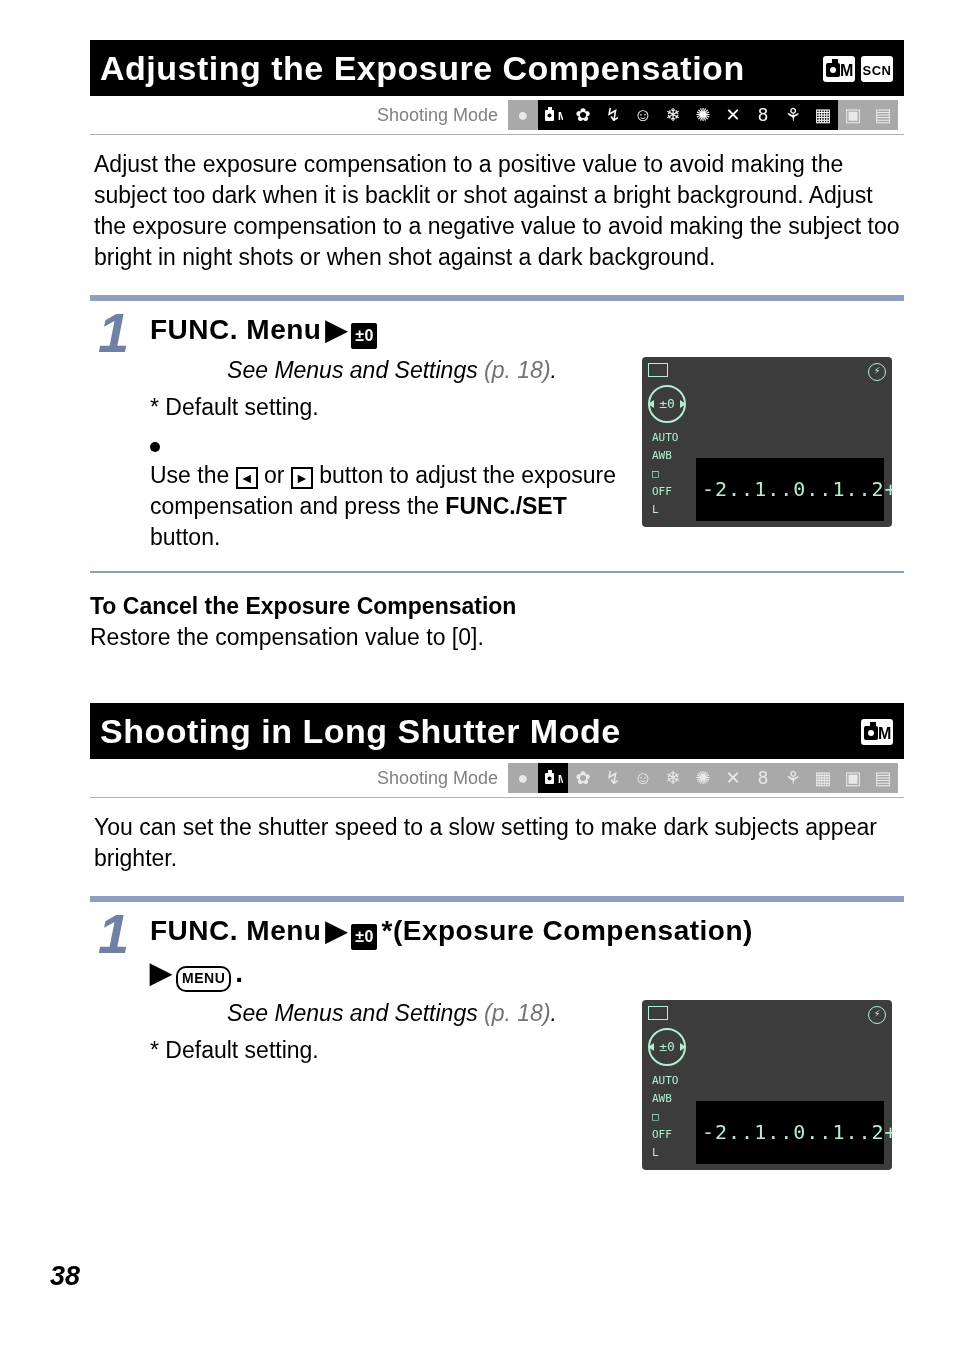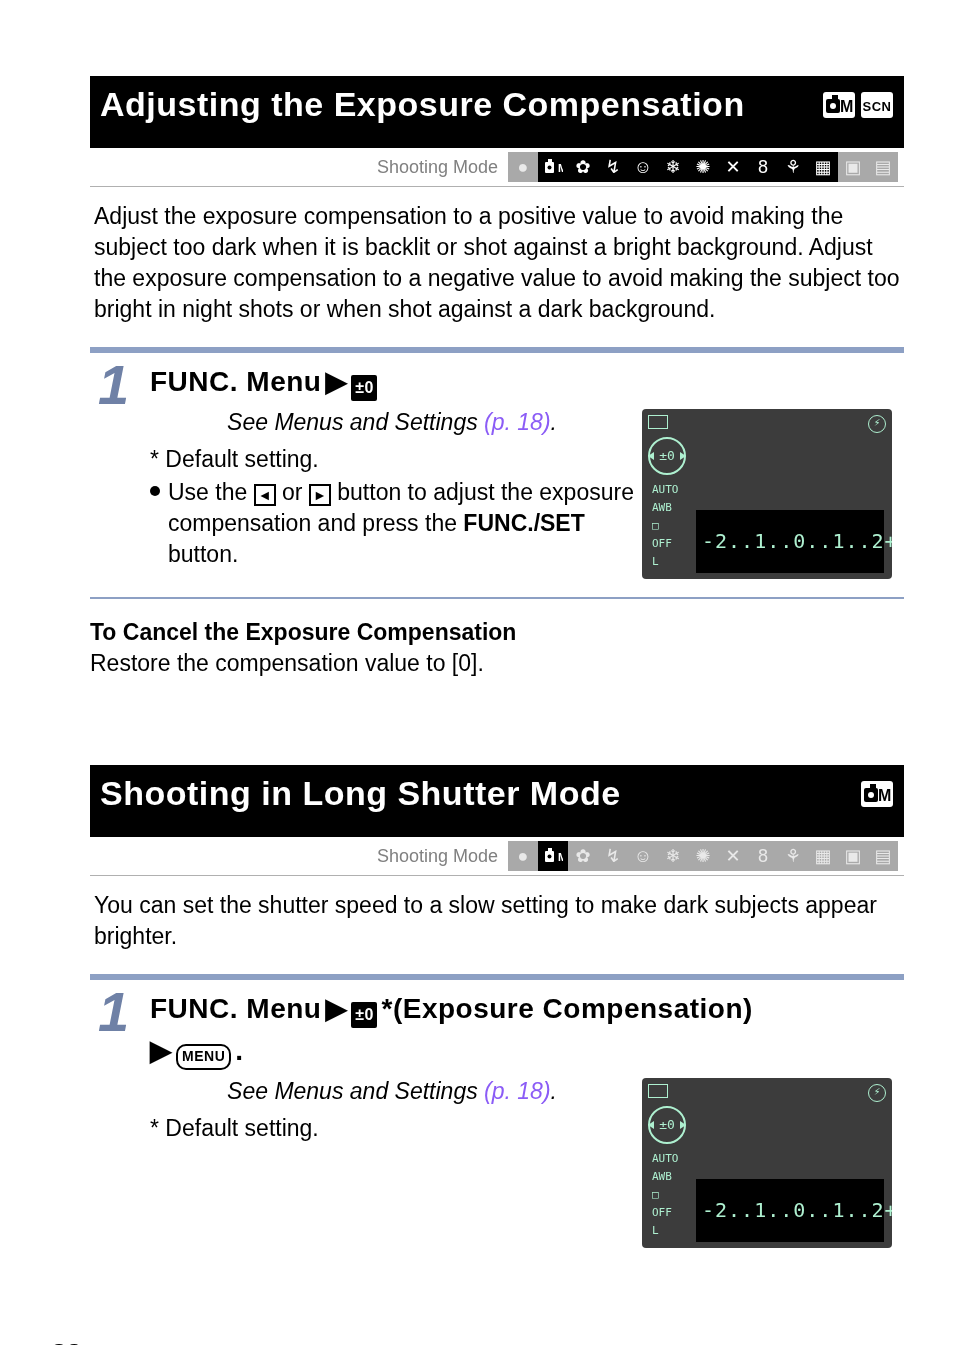--- a/index.html
+++ b/index.html
@@ -10,27 +10,26 @@
     padding: 40px 50px 30px 90px;
     color: #000;
     font-size: 23px;
     line-height: 1.35;
   }
   .section-header {
     background: #000;
     color: #fff;
     font-weight: 900;
     font-size: 34px;
-    padding: 6px 10px 20px 10px;
+    padding: 6px 10px 4px 10px;
     display: flex;
     align-items: center;
     justify-content: space-between;
     letter-spacing: 0.5px;
     font-family: Arial Black, Arial, sans-serif;
-    margin-top: 36px;
   }
   .section-header .icons {
     display: flex;
     gap: 4px;
   }
   .mode-icon {
     width: 34px;
     height: 28px;
   }
   .shooting-row {
@@ -89,26 +88,27 @@
     flex-wrap: wrap;
     align-items: flex-end;
     gap: 4px;
     letter-spacing: 0.5px;
   }
   .tri { display:inline-block; }
   .see-line {
     font-style: italic;
     text-align: center;
   }
-  .link { color: #8b5cf6; font-style: italic; }
+  .link { color: #737373; font-style: italic; }
   .bullet-row {
     display: flex;
     align-items: flex-start;
     gap: 8px;
-    margin-top: 2px;
+    margin-top: 10px;
+    flex-direction: column;
   }
   .bullet-dot {
     width: 10px; height: 10px; background: #000; border-radius: 50%; margin-top: 9px; flex-shrink: 0;
   }
   .screenshot {
     width: 250px;
     height: 170px;
     background: #3c3c3c;
     border-radius: 4px;
     position: relative;

